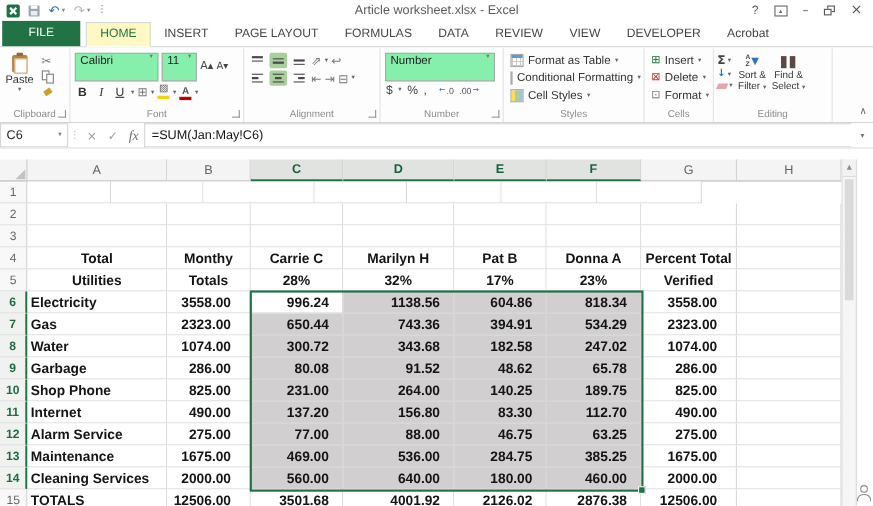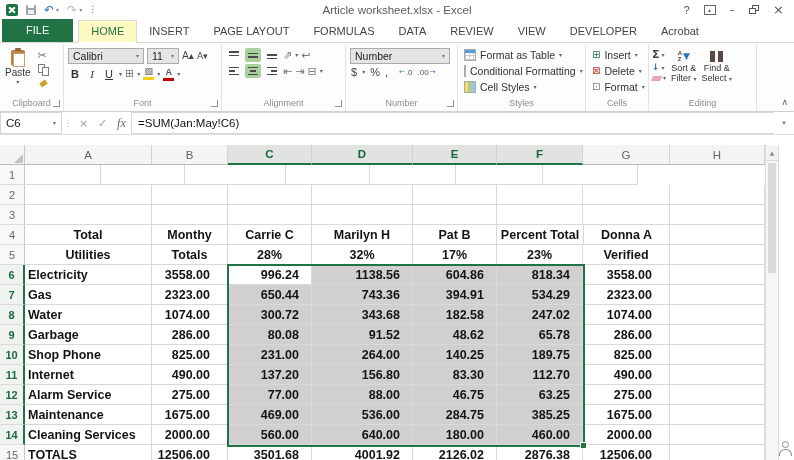--- a/index.html
+++ b/index.html
@@ -37,21 +37,21 @@
 .person{width:15px;height:15px;position:relative}
 .person::before{content:"";position:absolute;top:0;left:5px;width:5px;height:5px;border:1px solid #8a8a8a;border-radius:50%}
 .person::after{content:"";position:absolute;bottom:0;left:2px;width:11px;height:6px;border:1px solid #8a8a8a;border-bottom:none;border-radius:6px 6px 0 0}
 
 
 .ribbon{position:absolute;top:44px;left:0;right:0;height:68px;display:flex;background:#fdfdfd;border-bottom:1px solid #d0d0d0}
 .grp{position:relative;border-right:1px solid #e3e3e3;display:flex;flex-direction:column;padding-top:3px}
 .grp-label{margin-top:auto;text-align:center;font-size:9px;color:#8c8c8c;padding-bottom:3px}
 .launcher{position:absolute;right:3px;bottom:4px;width:7px;height:7px;border-right:1px solid #949494;border-bottom:1px solid #949494}
 .row{display:flex;align-items:center;gap:3px;padding:1px 4px}
-.dd{border:1px solid #ababab;height:16px;display:flex;align-items:center;font-size:10.5px;padding:0 4px;background:#e5e5e5;color:#222}
+.dd{border:1px solid #ababab;height:26px;display:flex;font-size:10.5px;padding:0 4px;background:#86efac;color:#222}
 .dd .arr{margin-left:auto;font-size:6px;color:#777;padding-left:3px}
 .tiny-arrow{font-size:6px;color:#666}
 .mi{font-size:11px;color:#777}
 .clipbody{display:flex;gap:4px;padding:1px 2px}
 .paste{display:flex;flex-direction:column;align-items:center;gap:1px;padding:2px 3px;font-size:10px;color:#333}
 .ic-clip{position:relative;width:14px;height:16px;background:#b9823e;border-radius:2px}
 .ic-clip::before{content:"";position:absolute;top:-2px;left:4px;width:6px;height:3px;background:#8e6b3a;border-radius:1px}
 .ic-clip::after{content:"";position:absolute;top:3px;left:2px;width:10px;height:12px;background:#fff;border:1px solid #caa06a}
 .clipmini{display:flex;flex-direction:column;gap:3px;padding-top:2px}
 .ic-copy{position:relative;width:11px;height:12px;display:block}
@@ -436,22 +436,22 @@
           <div class="c right" style="width: 87px;"></div>
           <div class="c right" style="width: 95px;"></div>
         </div>
         <div class="grow">
           <div class="rh" style="width: 25px;">4</div>
           <div class="c center" style="width: 127px;">Total</div>
           <div class="c center" style="width: 76px;">Monthy</div>
           <div class="c center" style="width: 84px;">Carrie C</div>
           <div class="c center" style="width: 101px;">Marilyn H</div>
           <div class="c center" style="width: 84px;">Pat B</div>
+          <div class="c center" style="width: 86px;">Donna A</div>
           <div class="c center" style="width: 87px;">Percent Total</div>
-          <div class="c center" style="width: 86px;">Donna A</div>
           <div class="c center" style="width: 95px;"></div>
         </div>
         <div class="grow">
           <div class="rh" style="width: 25px;">5</div>
           <div class="c center" style="width: 127px;">Utilities</div>
           <div class="c center" style="width: 76px;">Totals</div>
           <div class="c center" style="width: 84px;">28%</div>
           <div class="c center" style="width: 101px;">32%</div>
           <div class="c center" style="width: 84px;">17%</div>
           <div class="c center" style="width: 86px;">23%</div>

